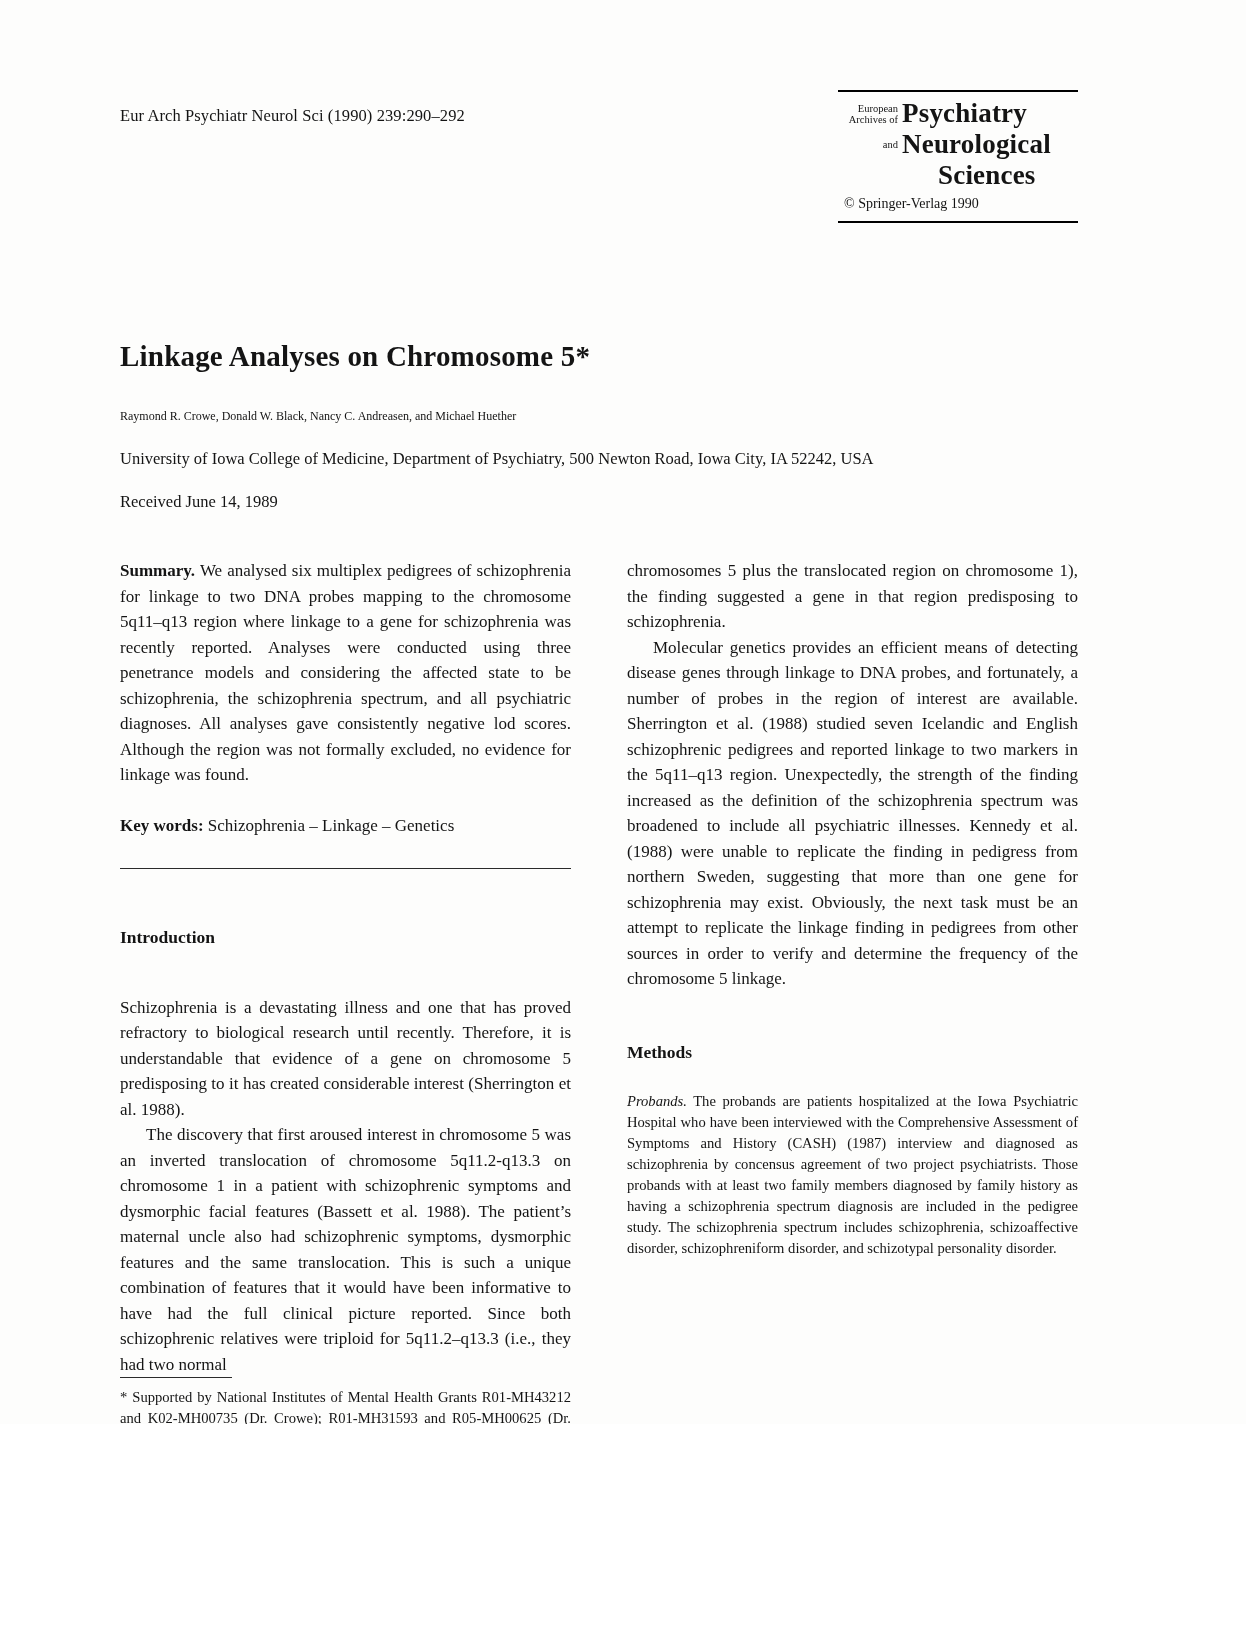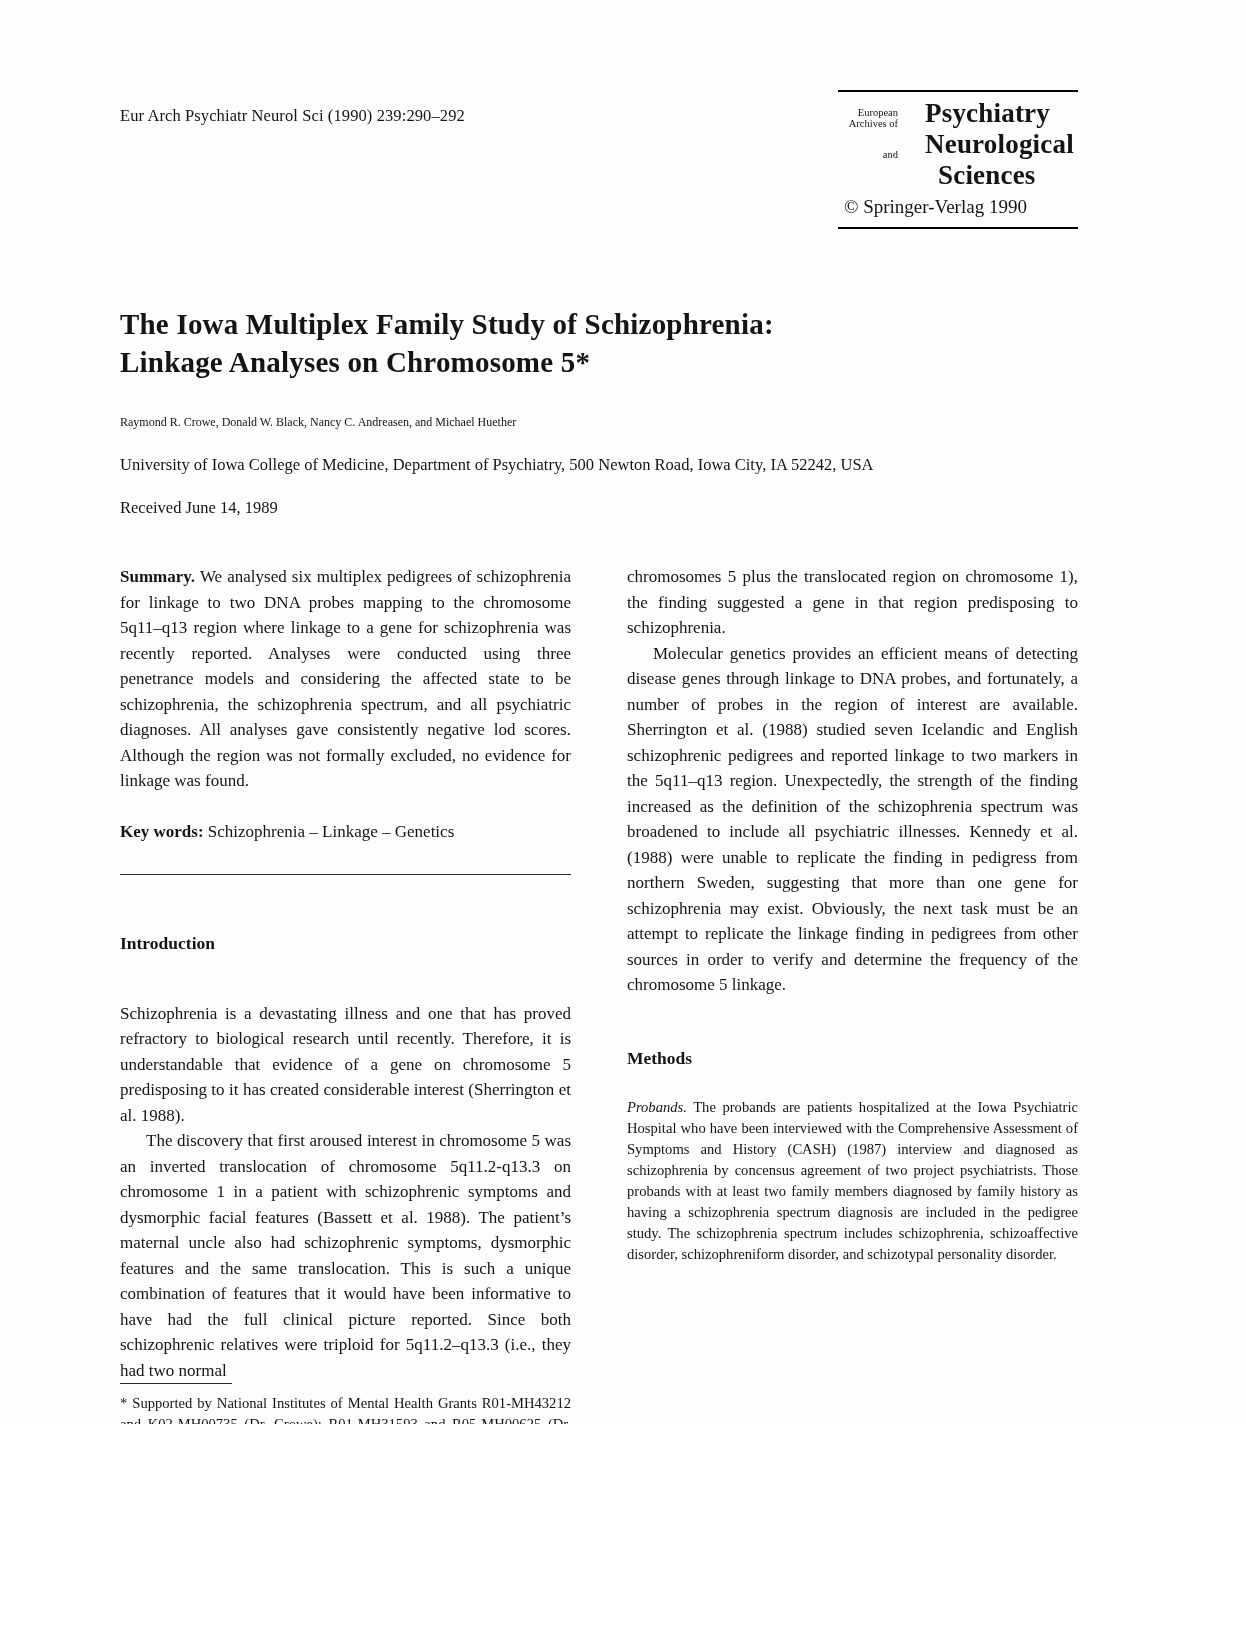--- a/index.html
+++ b/index.html
@@ -16,32 +16,32 @@
     overflow: hidden;
   }
 
   
   .header-row { display: flex; justify-content: space-between; align-items: flex-start; }
   .citation { font-size: 16.5px; margin-top: 16px; letter-spacing: 0.1px; }
 
   .masthead { width: 240px; flex: 0 0 240px; }
   .mh-rule { border-top: 2px solid #000; }
   .mh-rule.bottom { border-top-width: 2px; margin-top: 9px; }
-  .mh-row { display: flex; align-items: flex-end; gap: 23px; }
+  .mh-row { display: flex; align-items: center; }
   .mh-small-col {
     width: 64px; flex: 0 0 64px;
     text-align: right; padding-right: 4px;
     font-size: 10.5px; line-height: 11px;
   }
   .mh-big {
     font-size: 27px; font-weight: bold; line-height: 31px; letter-spacing: 0.2px;
   }
   .mh-row1 { margin-top: 6px; }
   .mh-sciences { margin-left: 100px; }
-  .mh-copy { font-size: 19px; margin-top: 5px; margin-left: 6px; }
+  .mh-copy { font-size: 14px; margin-top: 5px; margin-left: 6px; }
 
   
   .title { margin-top: 76px; font-size: 29px; font-weight: bold; line-height: 38px; letter-spacing: 0.2px; }
   .authors { margin-top: 34px; font-size: 12px; font-weight: normal; }
   .affiliation { margin-top: 25px; font-size: 16.5px; }
   .received { margin-top: 23px; font-size: 16.5px; }
 
   
   .columns { display: flex; gap: 56px; margin-top: 46px; }
   .col { flex: 1 1 0; font-size: 17px; line-height: 25.5px; text-align: justify; }
@@ -91,21 +91,21 @@
 
       <div class="mh-big mh-sciences">Sciences</div>
 
       <div class="mh-copy">© Springer-Verlag 1990</div>
 
       <div class="mh-rule bottom"></div>
     </div>
   </div>
 
   <h1 class="title">
-    <span>The Iowa Multiplex Family Study of Schizophrenia:</span><br>
+    <br>
     <span>Linkage Analyses on Chromosome 5*</span>
   </h1>
 
   <div class="authors">Raymond R. Crowe, Donald W. Black, Nancy C. Andreasen, and Michael Huether</div>
   <div class="affiliation">University of Iowa College of Medicine, Department of Psychiatry, 500 Newton Road, Iowa City, IA 52242, USA</div>
   <div class="received">Received June 14, 1989</div>
 
   <div class="columns">
 
     <div class="col col-left">

